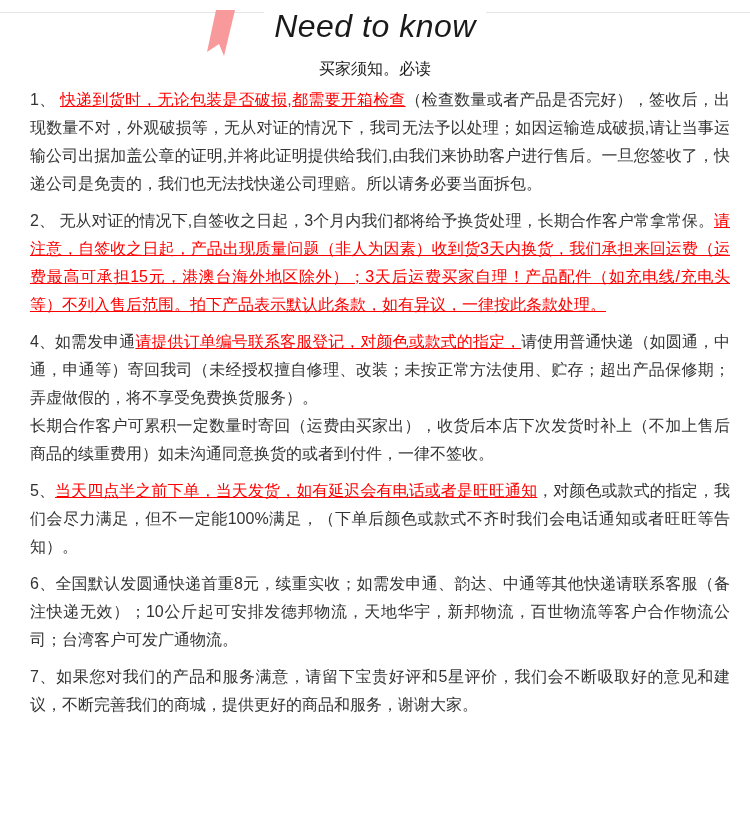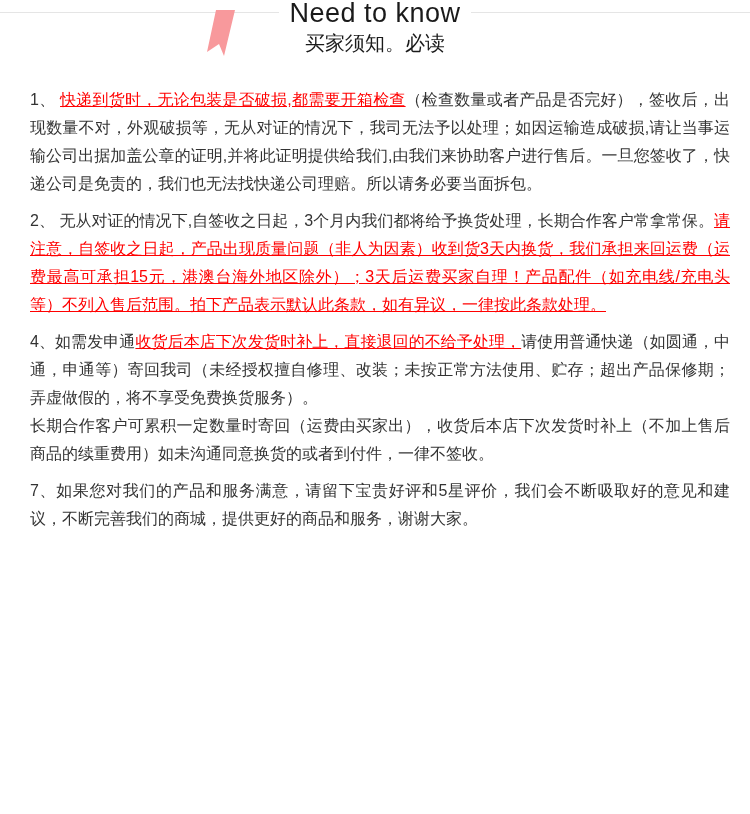--- a/index.html
+++ b/index.html
@@ -17,26 +17,27 @@
     position:absolute;top:12px;left:0;right:0;height:1px;
     background:var(--line,#e5e5e5);
   }
   .ribbon{
     position:absolute;left:205px;top:10px;width:30px;height:46px;z-index:2;
   }
   .ribbon polygon{fill:var(--ribbon,#f8999c);}
   .titles{position:absolute;left:0;right:0;top:0;text-align:center;z-index:1;}
   .title-en{
     display:inline-block;
-    font-size:27px;line-height:26px;color:var(--title,#1a1a1a);
-    background:var(--bg,#fff);padding:0 10px;
+    font-size:32px;line-height:26px;color:var(--title,#1a1a1a);
+    background:var(--bg,#fff);padding:13px 10px;
     letter-spacing:0.5px;
+    font-style:italic;
   }
   .title-cn{
-    font-size:20px;line-height:28px;margin-top:3px;
+    font-size:16px;line-height:28px;margin-top:3px;
     color:var(--title,#1a1a1a);
   }
   
   .content{padding:16px 20px 0 30px;}
   p.notice{
     margin:0 0 9px 0;
     font-size:16px;line-height:28px;
     color:var(--black,#333);
     white-space:pre-line;
     text-align:justify;
@@ -56,17 +57,19 @@
       <polygon points="11,0 30,0 19,46 14,34 2,42"></polygon>
     </svg>
     <div class="titles">
       <div class="title-en">Need to know</div>
       <div class="title-cn">买家须知。必读</div>
     </div>
   </div>
   <main class="content">
       <p class="notice"><span class="num">1、 </span><span class="red">快递到货时，无论包装是否破损,都需要开箱检查</span><span class="black">（检查数量或者产品是否完好），签收后，出现数量不对，外观破损等，无从对证的情况下，我司无法予以处理；如因运输造成破损,请让当事运输公司出据加盖公章的证明,并将此证明提供给我们,由我们来协助客户进行售后。一旦您签收了，快递公司是免责的，我们也无法找快递公司理赔。所以请务必要当面拆包。</span></p>
       <p class="notice"><span class="num">2、 </span><span class="black">无从对证的情况下,自签收之日起，3个月内我们都将给予换货处理，长期合作客户常拿常保。</span><span class="red">请注意，自签收之日起，产品出现质量问题（非人为因素）收到货3天内换货，我们承担来回运费（运费最高可承担15元，港澳台海外地区除外）；3天后运费买家自理！产品配件（如充电线/充电头等）不列入售后范围。拍下产品表示默认此条款，如有异议，一律按此条款处理。</span></p>
-      <p class="notice"><span class="num">4、</span><span class="black">如需发申通</span><span class="red">收货后本店下次发货时补上，直接退回的不给予处理，</span><span class="black">请使用普通快递（如圆通，中通，申通等）寄回我司（未经授权擅自修理、改装；未按正常方法使用、贮存；超出产品保修期；弄虚做假的，将不享受免费换货服务）。
+      <p class="notice"><span class="num">4、</span><span class="black">如需发申通</span><span class="red">请提供订单编号联系客服登记，对颜色或款式的指定，</span><span class="black">请使用普通快递（如圆通，中通，申通等）寄回我司（未经授权擅自修理、改装；未按正常方法使用、贮存；超出产品保修期；弄虚做假的，将不享受免费换货服务）。
 长期合作客户可累积一定数量时寄回（运费由买家出），收货后本店下次发货时补上（不加上售后商品的续重费用）如未沟通同意换货的或者到付件，一律不签收。</span></p>
+      <p class="notice"><span class="num">5、</span><span class="red">当天四点半之前下单，当天发货，如有延迟会有电话或者是旺旺通知</span><span class="black">，对颜色或款式的指定，我们会尽力满足，但不一定能100%满足，（下单后颜色或款式不齐时我们会电话通知或者旺旺等告知）。</span></p>
+      <p class="notice"><span class="num">6、</span><span class="black">全国默认发圆通快递首重8元，续重实收；如需发申通、韵达、中通等其他快递请联系客服（备注快递无效）；10公斤起可安排发德邦物流，天地华宇，新邦物流，百世物流等客户合作物流公司；台湾客户可发广通物流。</span></p>
       <p class="notice"><span class="num">7、</span><span class="black">如果您对我们的产品和服务满意，请留下宝贵好评和5星评价，我们会不断吸取好的意见和建议，不断完善我们的商城，提供更好的商品和服务，谢谢大家。</span></p>
     </main>
 </div>
 
 </body></html>

